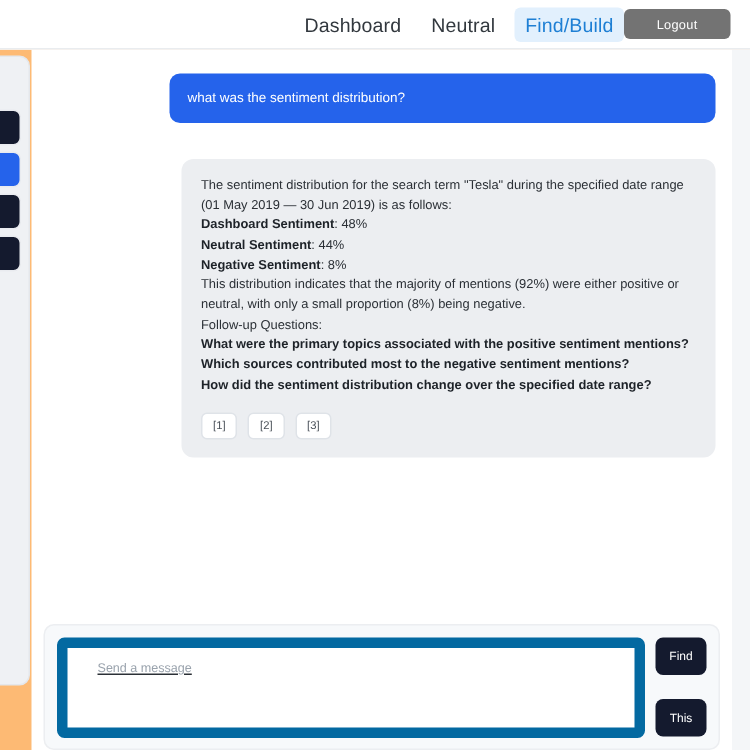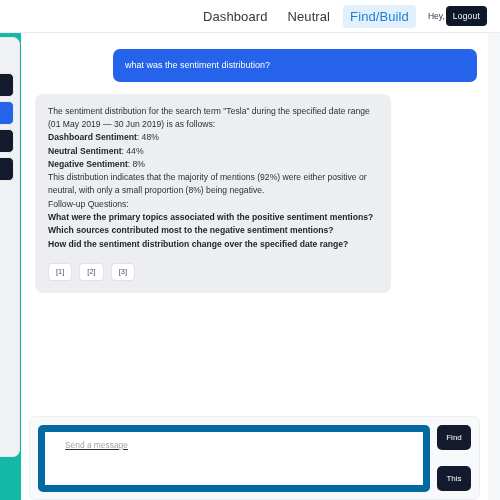--- a/index.html
+++ b/index.html
@@ -45,37 +45,37 @@
   .nav-greet {
     font-size: 8.5px;
     color: #32383e;
     padding: 4px 6px;
     white-space: nowrap;
   }
   .logout-btn {
     position: absolute;
     right: 13px;
     top: 6px;
-    background: #0f172a;
+    background: #737373;
     color: #ffffff;
     font-size: 8.5px;
-    padding: 5px 7px;
+    padding: 5px 22px;
     border: none;
     border-radius: 4px;
     cursor: pointer;
     font-family: "Liberation Sans", sans-serif;
     letter-spacing: .2px;
   }
 
   
   .page {
     position: absolute;
     top: 33px; left: 0;
     width: 500px; height: 467px;
-    background: #14b8a6;
+    background: #fdba74;
   }
 
   
   .sidebar {
     position: absolute;
     left: -9px;
     top: 4px;
     width: 29px;
     height: 420px;
     background: #eff1f4;
@@ -127,21 +127,21 @@
     background: #2563eb;
     color: #ffffff;
     font-size: 9px;
     line-height: 1.4;
     border-radius: 7px;
     padding: 10px 12px;
     width: 364px;
     max-width: 364px;
   }
 
-  .row-bot { display: flex; justify-content: flex-start; margin-top: 12px; }
+  .row-bot { display: flex; justify-content: flex-end; margin-top: 24px; }
   .bubble-bot {
     background: #eceef1;
     border-radius: 8px;
     padding: 11px 13px 12px 13px;
     width: 356px;
     color: #2b3036;
     font-size: 8.6px;
     line-height: 1.55;
   }
   .bot-line { margin: 0; }

